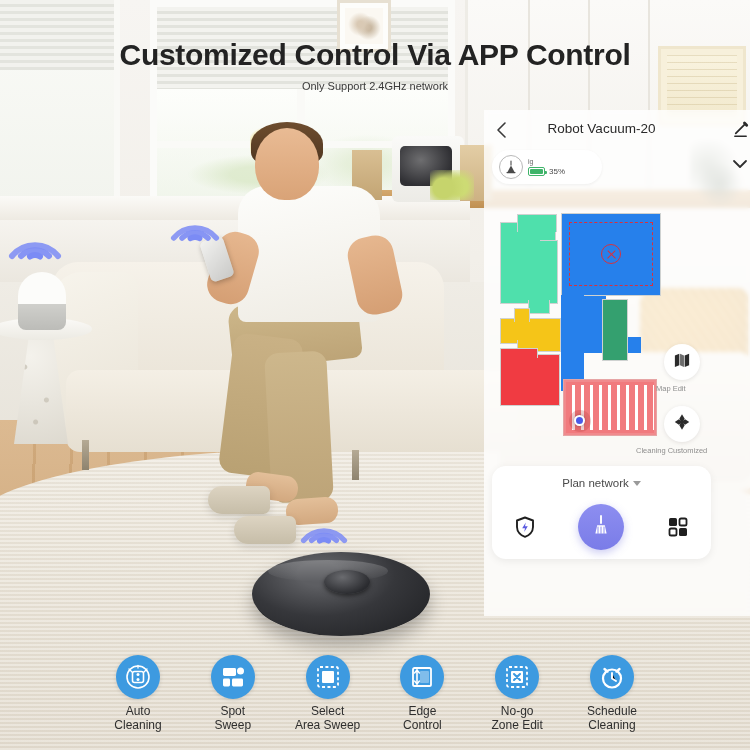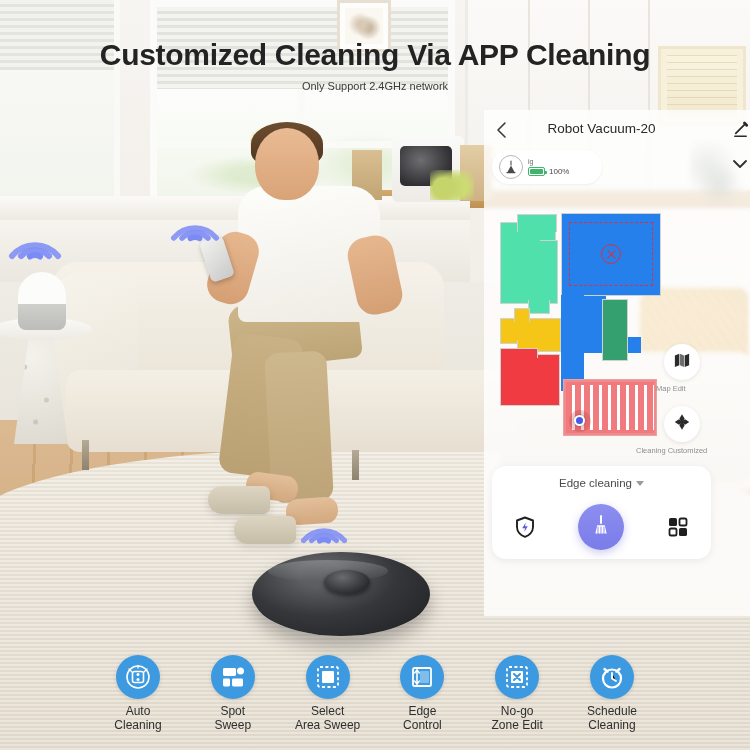--- a/index.html
+++ b/index.html
@@ -574,21 +574,21 @@
       <svg width="48" height="36" viewBox="0 0 54 40">
         <g fill="none" stroke="#7b8bf5" stroke-linecap="round">
           <path d="M4 34 A30 30 0 0 1 50 34" stroke-width="6" opacity=".85"></path>
           <path d="M13 34 A20 20 0 0 1 41 34" stroke-width="6" opacity=".9"></path>
           <path d="M22 34.5 A10 10 0 0 1 32 34.5" stroke-width="6" opacity="1"></path>
         </g>
       </svg>
     </div>
   </div>
 
-  <div class="headline">Customized Cleaning Via APP Cleaning</div>
+  <div class="headline">Customized Control Via APP Control</div>
   <div class="subhead">Only Support 2.4GHz network</div>
 
   <div class="app-panel">
 
     <div class="app-header">
       <div class="app-back">
         <svg width="20" height="20" viewBox="0 0 20 20">
           <path d="M13 3 L6 10 L13 17" fill="none" stroke="#3a3a3a" stroke-width="1.6" stroke-linecap="round" stroke-linejoin="round"></path>
         </svg>
       </div>
@@ -613,21 +613,21 @@
         <svg width="22" height="22" viewBox="0 0 22 22" style="position:absolute;left:0;top:0">
           <path d="M11 5 L11 9" stroke="#4a4a4a" stroke-width="1.1" stroke-linecap="round"></path>
           <path d="M7.5 16 L11 9.5 L14.5 16 Z" fill="#4a4a4a"></path>
           <path d="M7 16.6 L15 16.6" stroke="#4a4a4a" stroke-width="1.1" stroke-linecap="round"></path>
         </svg>
       </div>
       <div class="pill-meta">
         <div class="pill-name">ig</div>
         <div class="pill-batt-row">
           <div class="batt"></div>
-          <div class="batt-pct">100%</div>
+          <div class="batt-pct">35%</div>
         </div>
       </div>
     </div>
 
     <div class="map-area">
 
       <div class="room" style="left:16px;top:26px;width:56px;height:82px;background:#4fe0ac;border:1.2px solid #cfd2d1;"></div>
       <div class="room" style="left:33px;top:18px;width:40px;height:18px;background:#4fe0ac;border:1.2px solid #cfd2d1;border-bottom:none;"></div>
       <div class="room" style="left:56px;top:44px;width:18px;height:64px;background:#4fe0ac;border:1.2px solid #cfd2d1;border-left:none;"></div>
       <div class="room" style="left:44px;top:104px;width:22px;height:14px;background:#4fe0ac;border:1.2px solid #cfd2d1;border-top:none;"></div>
@@ -675,21 +675,21 @@
             <path d="M2 10 L6.5 7 L11 10 L6.5 13 Z" fill="#2b2b2b"></path>
             <path d="M9 10 L13.5 7 L18 10 L13.5 13 Z" fill="#2b2b2b"></path>
           </svg>
         </span>
       </div>
       <div class="map-btn-label" style="left:152px;top:250px;">Cleaning Customized</div>
     </div>
 
     <div class="ctrl-card">
       <div class="ctrl-title">
-        <span>Edge cleaning</span><span class="ctrl-caret"></span>
+        <span>Plan network</span><span class="ctrl-caret"></span>
       </div>
       <div class="ctrl-row">
         <div class="ctrl-icon">
           <svg width="24" height="24" viewBox="0 0 24 24">
             <path d="M12 2.5 L20 5.5 V12 C20 17 16 20.5 12 21.8 C8 20.5 4 17 4 12 V5.5 Z" fill="none" stroke="#1f1f1f" stroke-width="1.9" stroke-linejoin="round"></path>
             <path d="M12.8 7.5 L9.2 13.2 H12 L11.2 17 L14.8 11.3 H12 Z" fill="#5a5ae0"></path>
           </svg>
         </div>
         <div class="ctrl-main">
           <span>

